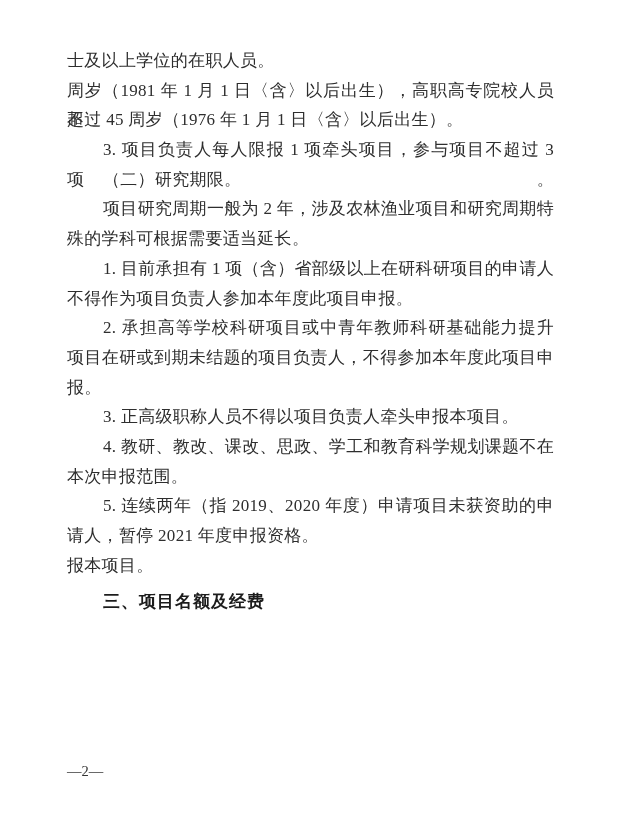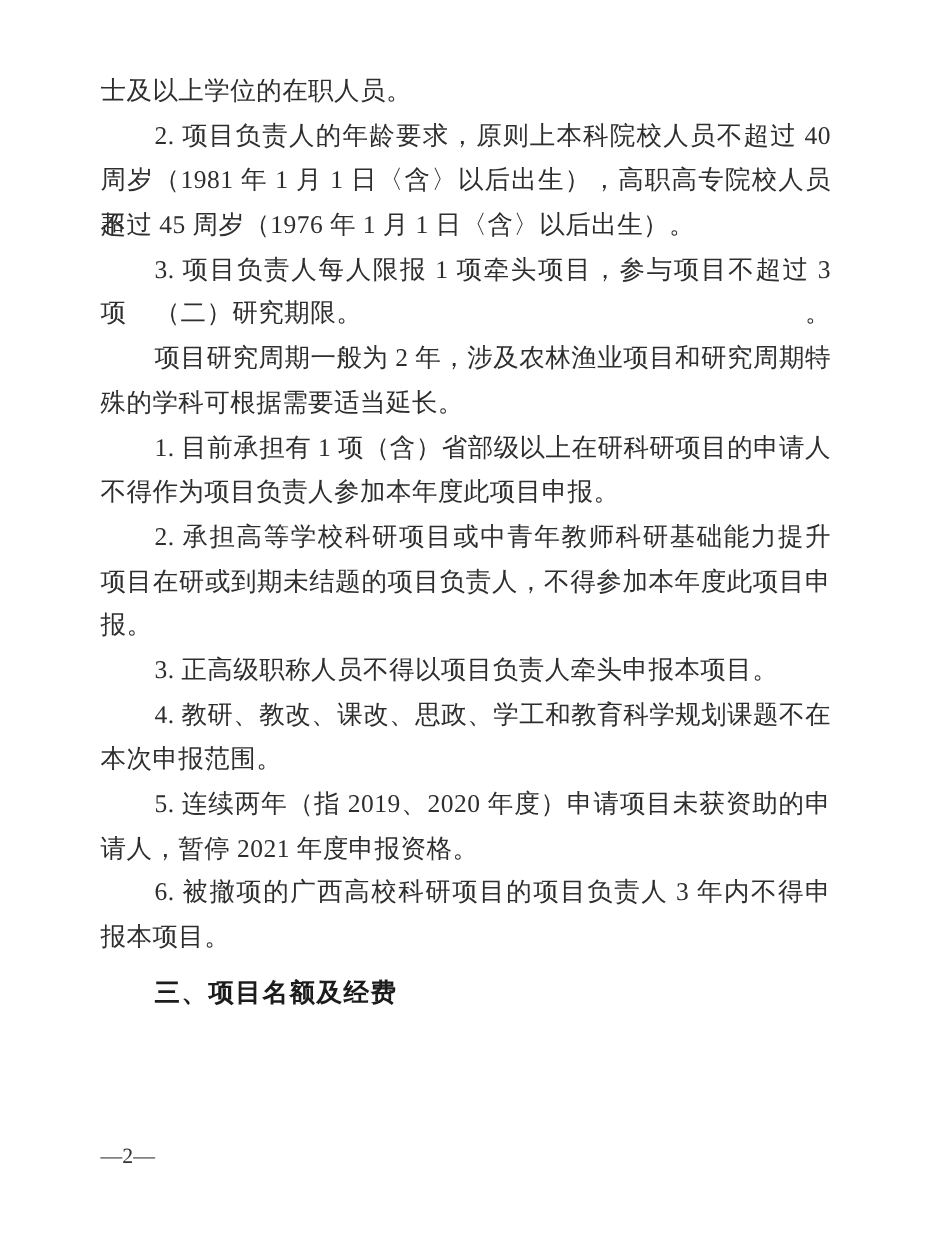--- a/index.html
+++ b/index.html
@@ -53,35 +53,33 @@
     color: #333333;
     font-family: "Liberation Serif", serif;
   }
 </style>
 </head>
 <body>
 
 <div class="page">
   <div class="content">
     <div class="ln">士及以上学位的在职人员。</div>
-    <div class="ln ind full">2. 项目负责人的年龄要求，原则上本科院校人员不超过 40</div>
     <div class="ln full">周岁（1981 年 1 月 1 日〈含〉以后出生），高职高专院校人员不</div>
     <div class="ln">超过 45 周岁（1976 年 1 月 1 日〈含〉以后出生）。</div>
     <div class="ln ind full">3. 项目负责人每人限报 1 项牵头项目，参与项目不超过 3 项。</div>
     <div class="ln ind">（二）研究期限。</div>
     <div class="ln ind full">项目研究周期一般为 2 年，涉及农林渔业项目和研究周期特</div>
     <div class="ln">殊的学科可根据需要适当延长。</div>
     <div class="ln ind full">1. 目前承担有 1 项（含）省部级以上在研科研项目的申请人</div>
     <div class="ln">不得作为项目负责人参加本年度此项目申报。</div>
     <div class="ln ind full">2. 承担高等学校科研项目或中青年教师科研基础能力提升</div>
     <div class="ln full">项目在研或到期未结题的项目负责人，不得参加本年度此项目申</div>
     <div class="ln">报。</div>
     <div class="ln ind">3. 正高级职称人员不得以项目负责人牵头申报本项目。</div>
     <div class="ln ind full">4. 教研、教改、课改、思政、学工和教育科学规划课题不在</div>
     <div class="ln">本次申报范围。</div>
     <div class="ln ind full">5. 连续两年（指 2019、2020 年度）申请项目未获资助的申</div>
     <div class="ln">请人，暂停 2021 年度申报资格。</div>
-    <div class="ln ind full">6. 被撤项的广西高校科研项目的项目负责人 3 年内不得申</div>
     <div class="ln">报本项目。</div>
     <div class="ln ind heading">三、项目名额及经费</div>
   </div>
   <div class="page-number">—2—</div>
 </div>
 
 </body></html>

